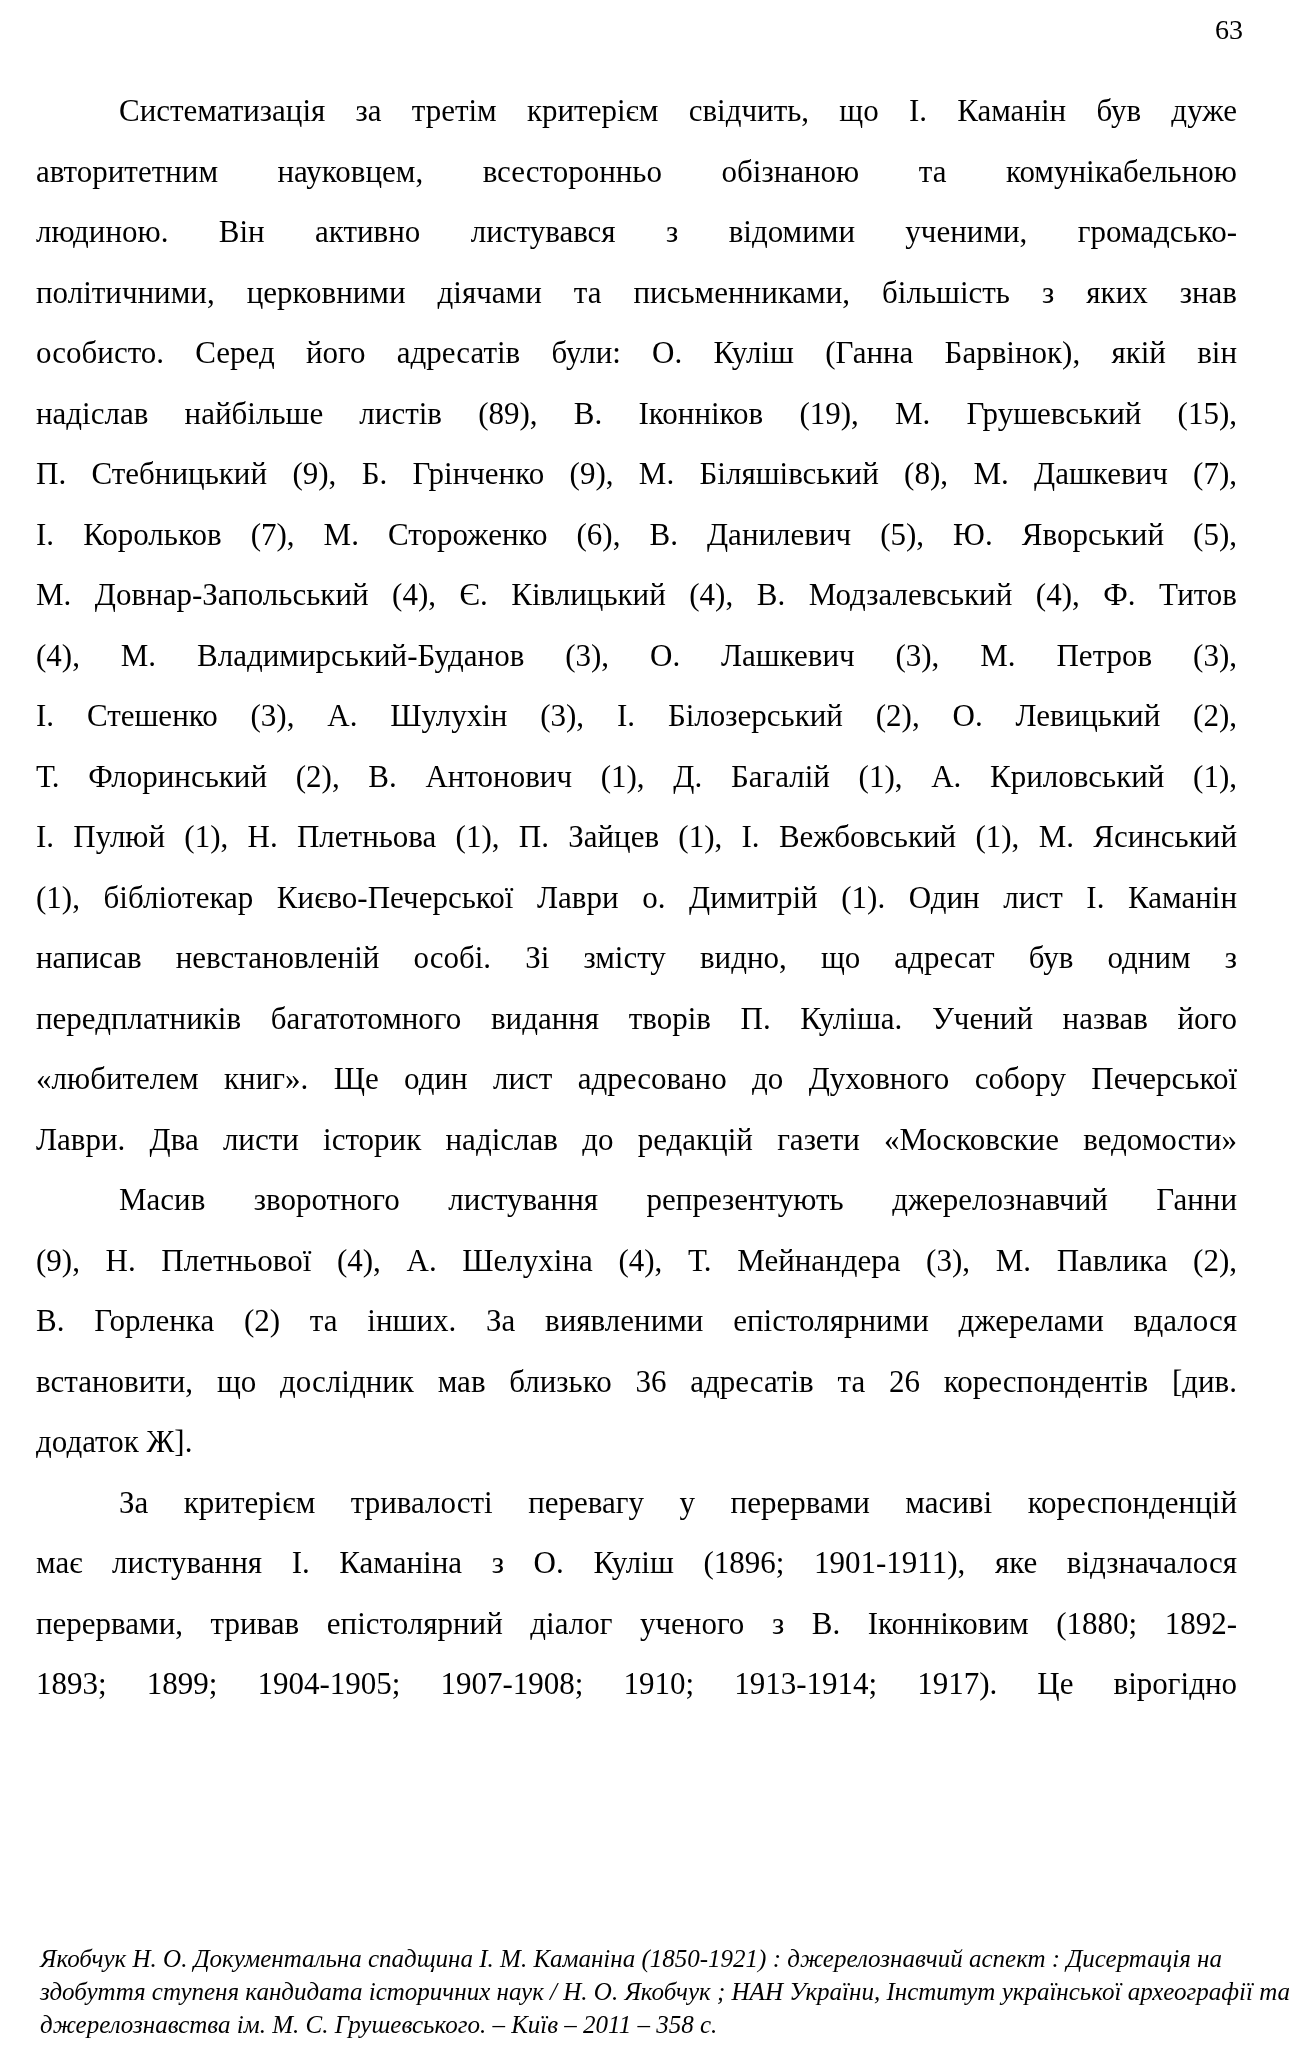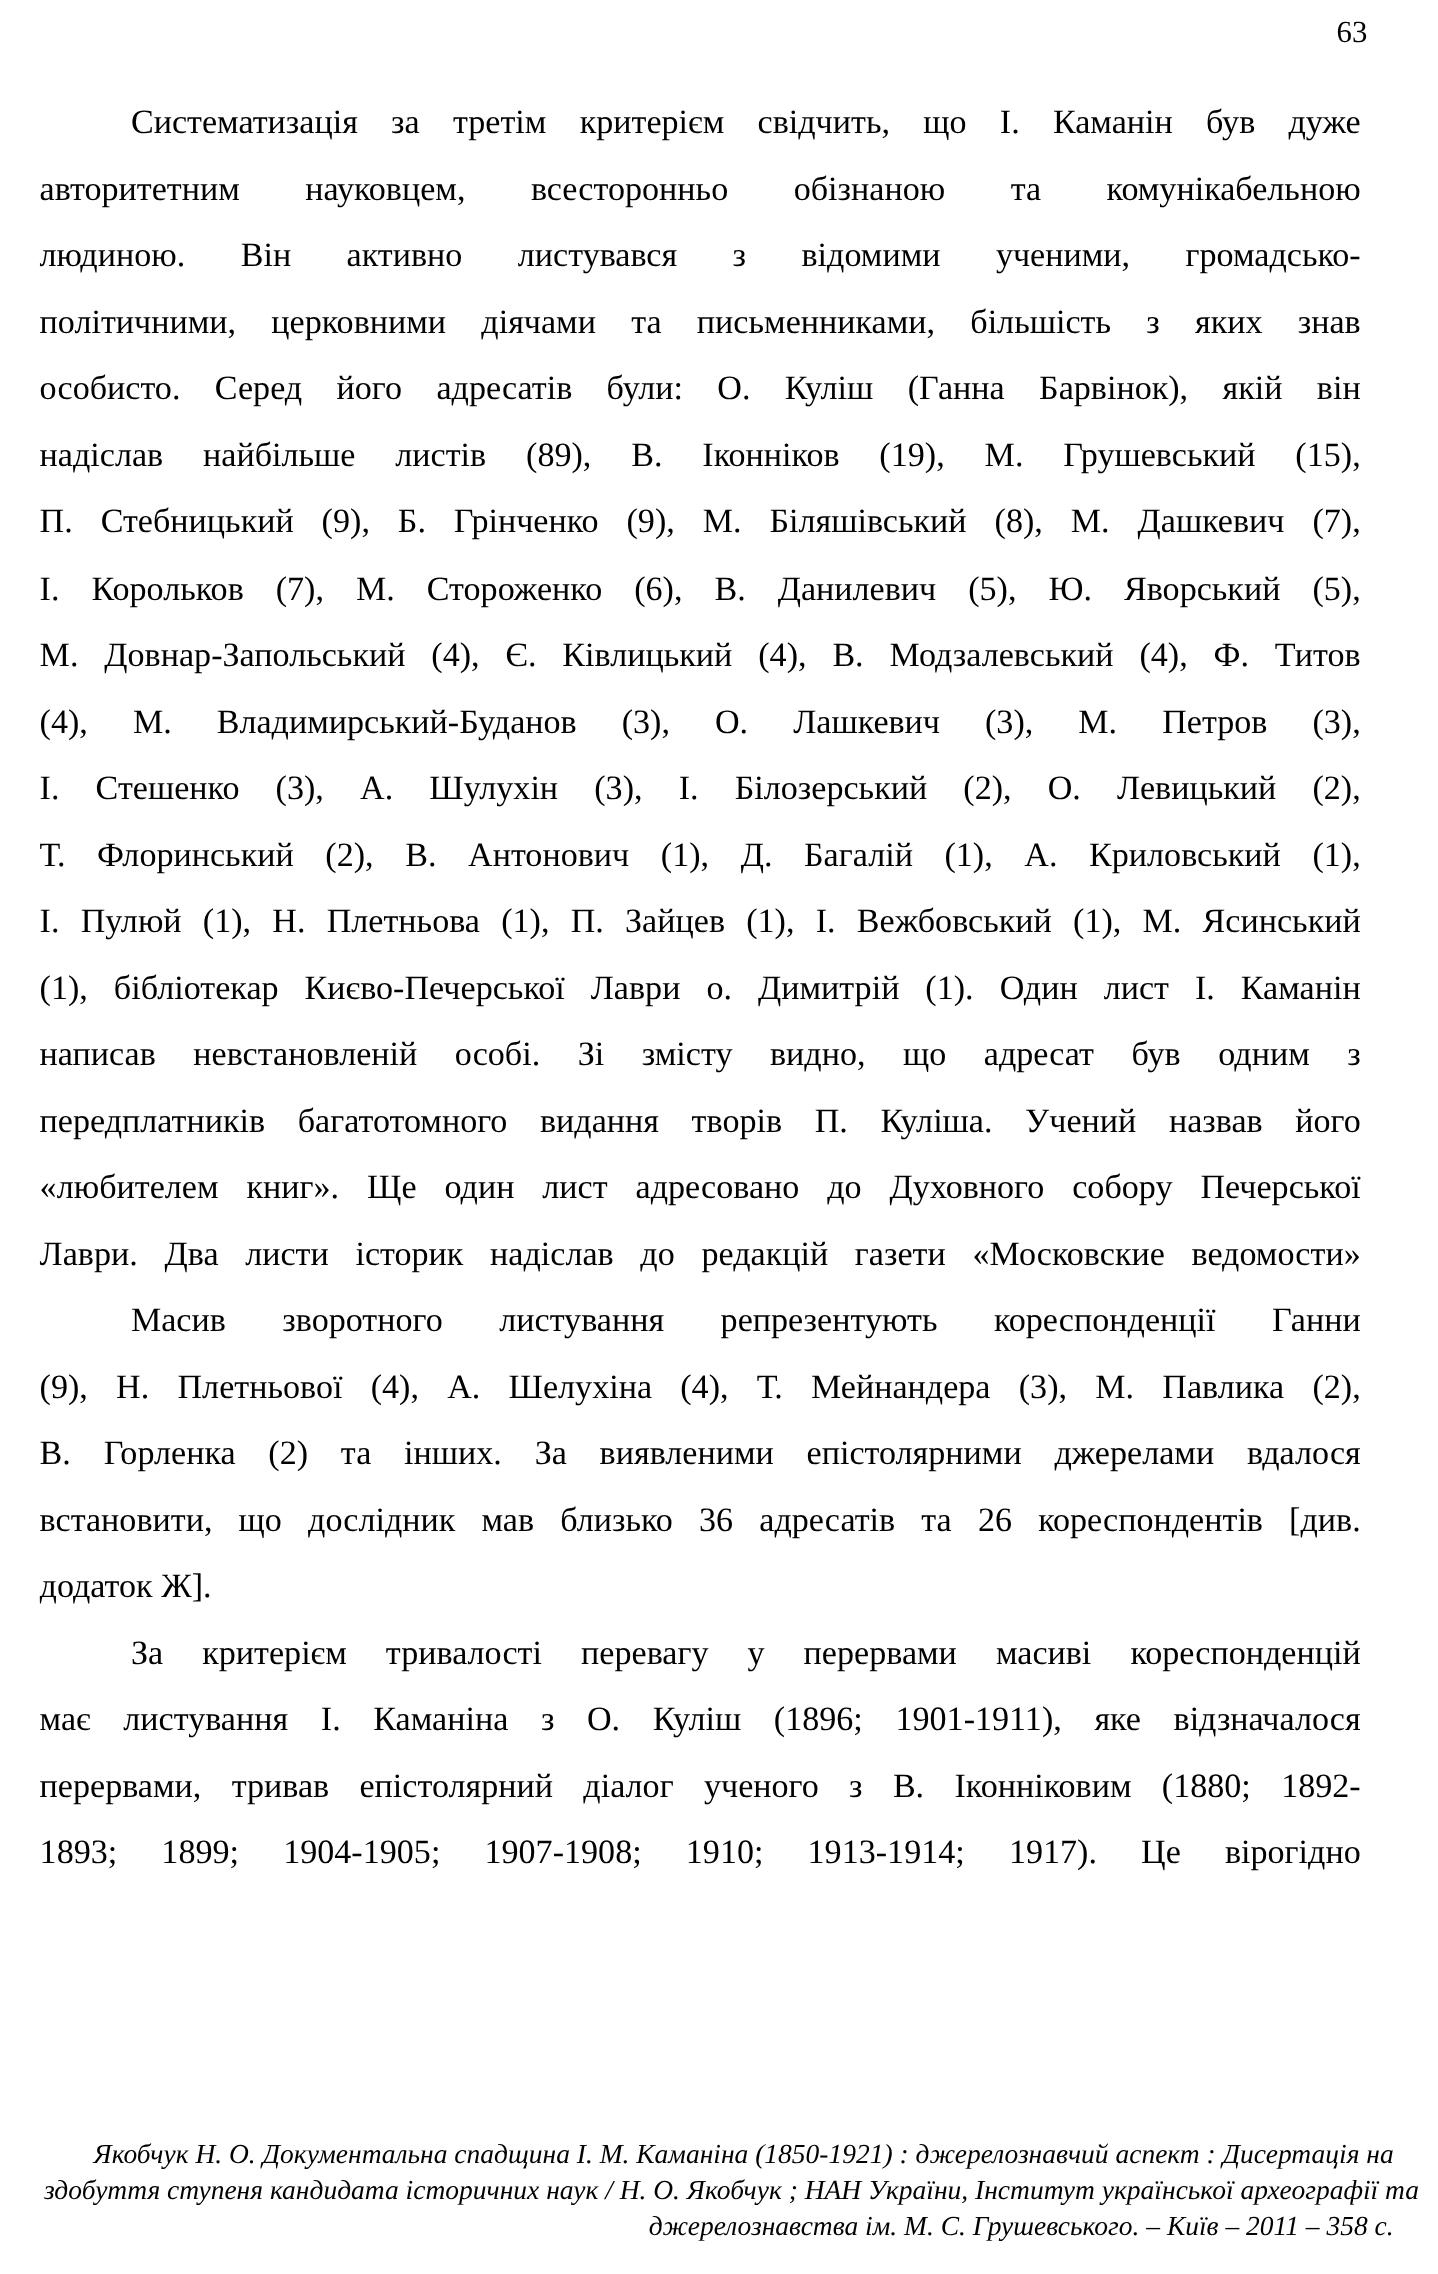--- a/index.html
+++ b/index.html
@@ -47,21 +47,21 @@
   }
   .line.endline {
     text-align: left;
     text-align-last: auto;
   }
   #footer-citation {
     position: absolute;
     top: 1942px;
     left: 40px;
     right: 40px;
-    text-align: right;
+    text-align: left;
     font-style: italic;
     font-size: 25px;
     line-height: 33px;
   }
   .footer-line {
     white-space: nowrap;
   }
 </style>
 </head>
 <body>
@@ -87,21 +87,21 @@
       <div class="line">Т. Флоринський (2), В. Антонович (1), Д. Багалій (1), А. Криловський (1),</div>
       <div class="line">І. Пулюй (1), Н. Плетньова (1), П. Зайцев (1), І. Вежбовський (1), М. Ясинський</div>
       <div class="line">(1), бібліотекар Києво-Печерської Лаври о. Димитрій (1). Один лист І. Каманін</div>
       <div class="line">написав невстановленій особі. Зі змісту видно, що адресат був одним з</div>
       <div class="line">передплатників багатотомного видання творів П. Куліша. Учений назвав його</div>
       <div class="line">«любителем книг». Ще один лист адресовано до Духовного собору Печерської</div>
       <div class="line">Лаври. Два листи історик надіслав до редакцій газети «Московские ведомости»</div>
     </div>
 
     <div class="paragraph">
-      <div class="line indent">Масив зворотного листування репрезентують кореспонденції Ганни</div>
+      <div class="line indent">Масив зворотного листування репрезентують джерелознавчий Ганни</div>
       <div class="line">(9), Н. Плетньової (4), А. Шелухіна (4), Т. Мейнандера (3), М. Павлика (2),</div>
       <div class="line">В. Горленка (2) та інших. За виявленими епістолярними джерелами вдалося</div>
       <div class="line">встановити, що дослідник мав близько 36 адресатів та 26 кореспондентів [див.</div>
       <div class="line endline">додаток Ж].</div>
     </div>
 
     <div class="paragraph">
       <div class="line indent">За критерієм тривалості перевагу у перервами масиві кореспонденцій</div>
       <div class="line">має листування І. Каманіна з О. Куліш (1896; 1901-1911), яке відзначалося</div>
       <div class="line">перервами, тривав епістолярний діалог ученого з В. Іконніковим (1880; 1892-</div>

